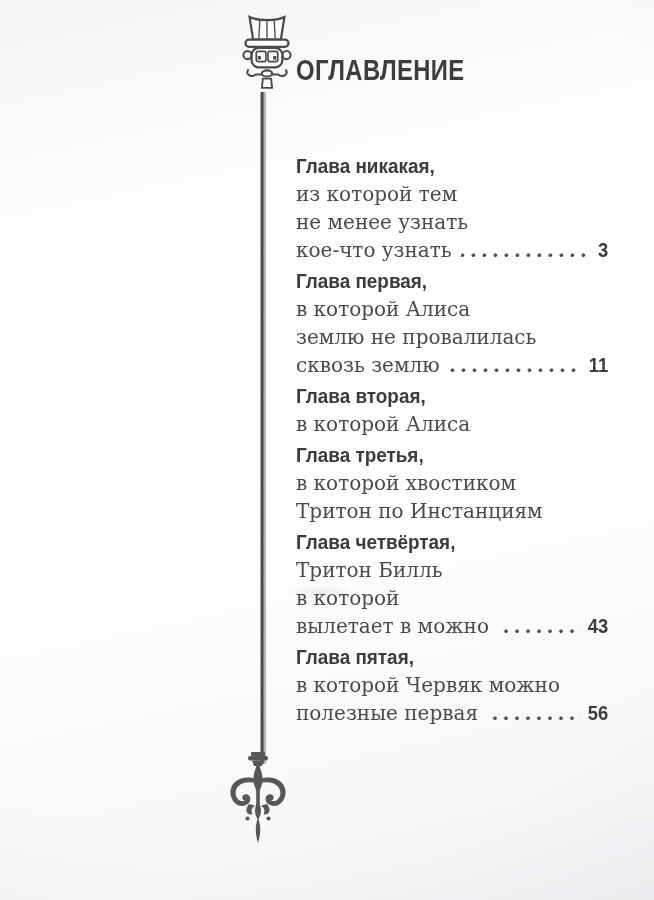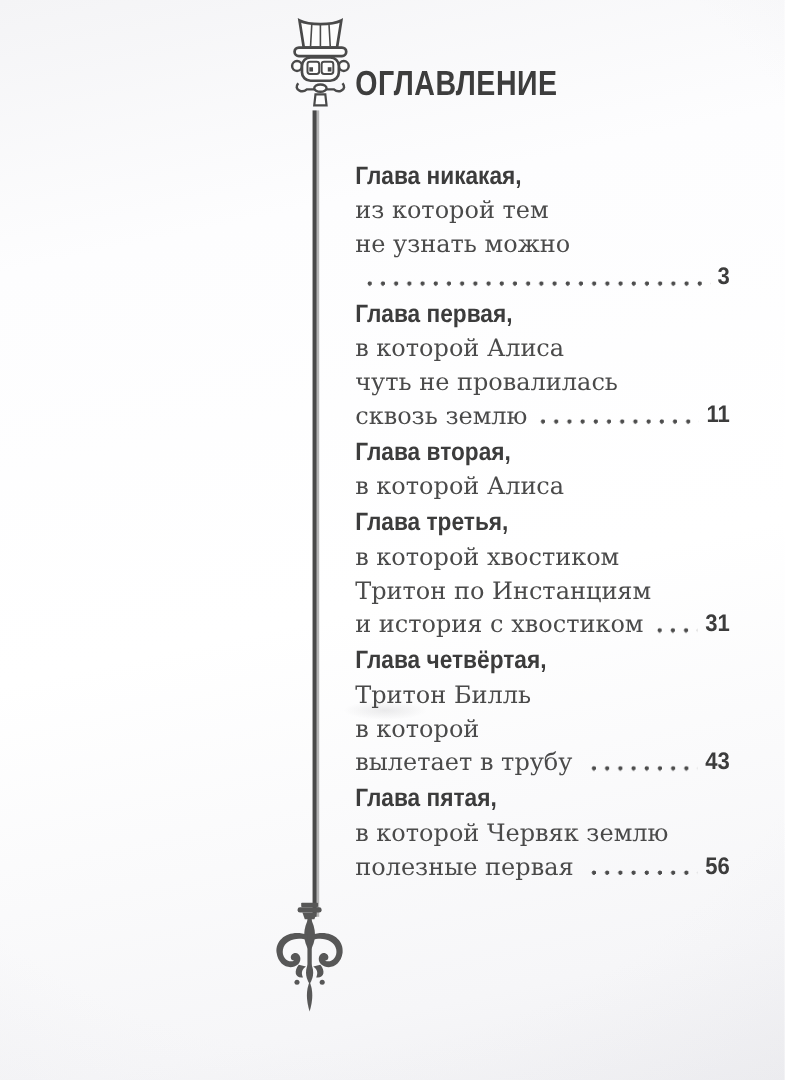--- a/index.html
+++ b/index.html
@@ -30,21 +30,21 @@
   .finial-bottom { position: absolute; left: 224px; top: 752px; }
 
   
   .toc-title {
     position: absolute; left: 296px; top: 54px;
     font-size: 29px; font-weight: bold; color: #3d3d3d;
     letter-spacing: 0.5px; white-space: nowrap;
     transform: scaleX(0.82); transform-origin: left center;
   }
   .entries {
-    position: absolute; left: 296px; top: 133px; width: 312px;
+    position: absolute; left: 296px; top: 152px; width: 312px;
   }
   .entry { margin-bottom: 3px; }
   .entry-head {
     font-size: 21px; font-weight: bold; color: #3c3c3c;
     line-height: 28px; white-space: nowrap;
     transform: scaleX(0.9); transform-origin: left center;
   }
   .entry-line, .entry-last-text {
     font-family: "DejaVu Serif", "Liberation Serif", serif;
     font-size: 20px; color: #4a4a4a;
@@ -108,68 +108,64 @@
     </g>
   </svg>
 
   <div class="toc-title">ОГЛАВЛЕНИЕ</div>
 
   <div class="entries">
 
     <div class="entry">
       <div class="entry-head">Глава никакая,</div>
       <div class="entry-line">из которой тем</div>
-      <div class="entry-line">не узнать можно</div>
+      <div class="entry-line">не менее узнать</div>
       <div class="entry-last">
+        <span class="entry-last-text">кое-что узнать</span>
         <span class="leader"></span>
         <span class="pagenum">3</span>
       </div>
     </div>
 
     <div class="entry">
       <div class="entry-head">Глава первая,</div>
       <div class="entry-line">в которой Алиса</div>
-      <div class="entry-line">чуть не провалилась</div>
+      <div class="entry-line">землю не провалилась</div>
       <div class="entry-last">
         <span class="entry-last-text">сквозь землю</span>
         <span class="leader"></span>
         <span class="pagenum">11</span>
       </div>
     </div>
 
     <div class="entry">
       <div class="entry-head">Глава вторая,</div>
       <div class="entry-line">в которой Алиса</div>
     </div>
 
     <div class="entry">
       <div class="entry-head">Глава третья,</div>
       <div class="entry-line">в которой хвостиком</div>
       <div class="entry-line">Тритон по Инстанциям</div>
-      <div class="entry-last">
-        <span class="entry-last-text">и история с хвостиком</span>
-        <span class="leader"></span>
-        <span class="pagenum">31</span>
-      </div>
     </div>
 
     <div class="entry">
       <div class="entry-head">Глава четвёртая,</div>
       <div class="entry-line">Тритон Билль</div>
       <div class="entry-line">в которой</div>
       <div class="entry-last">
-        <span class="entry-last-text">вылетает в трубу</span>
+        <span class="entry-last-text">вылетает в можно</span>
         <span class="leader"></span>
         <span class="pagenum">43</span>
       </div>
     </div>
 
     <div class="entry">
       <div class="entry-head">Глава пятая,</div>
-      <div class="entry-line">в которой Червяк землю</div>
+      <div class="entry-line">в которой Червяк можно</div>
       <div class="entry-last">
         <span class="entry-last-text">полезные первая</span>
         <span class="leader"></span>
         <span class="pagenum">56</span>
       </div>
     </div>
 
   </div>
 </div>
 

